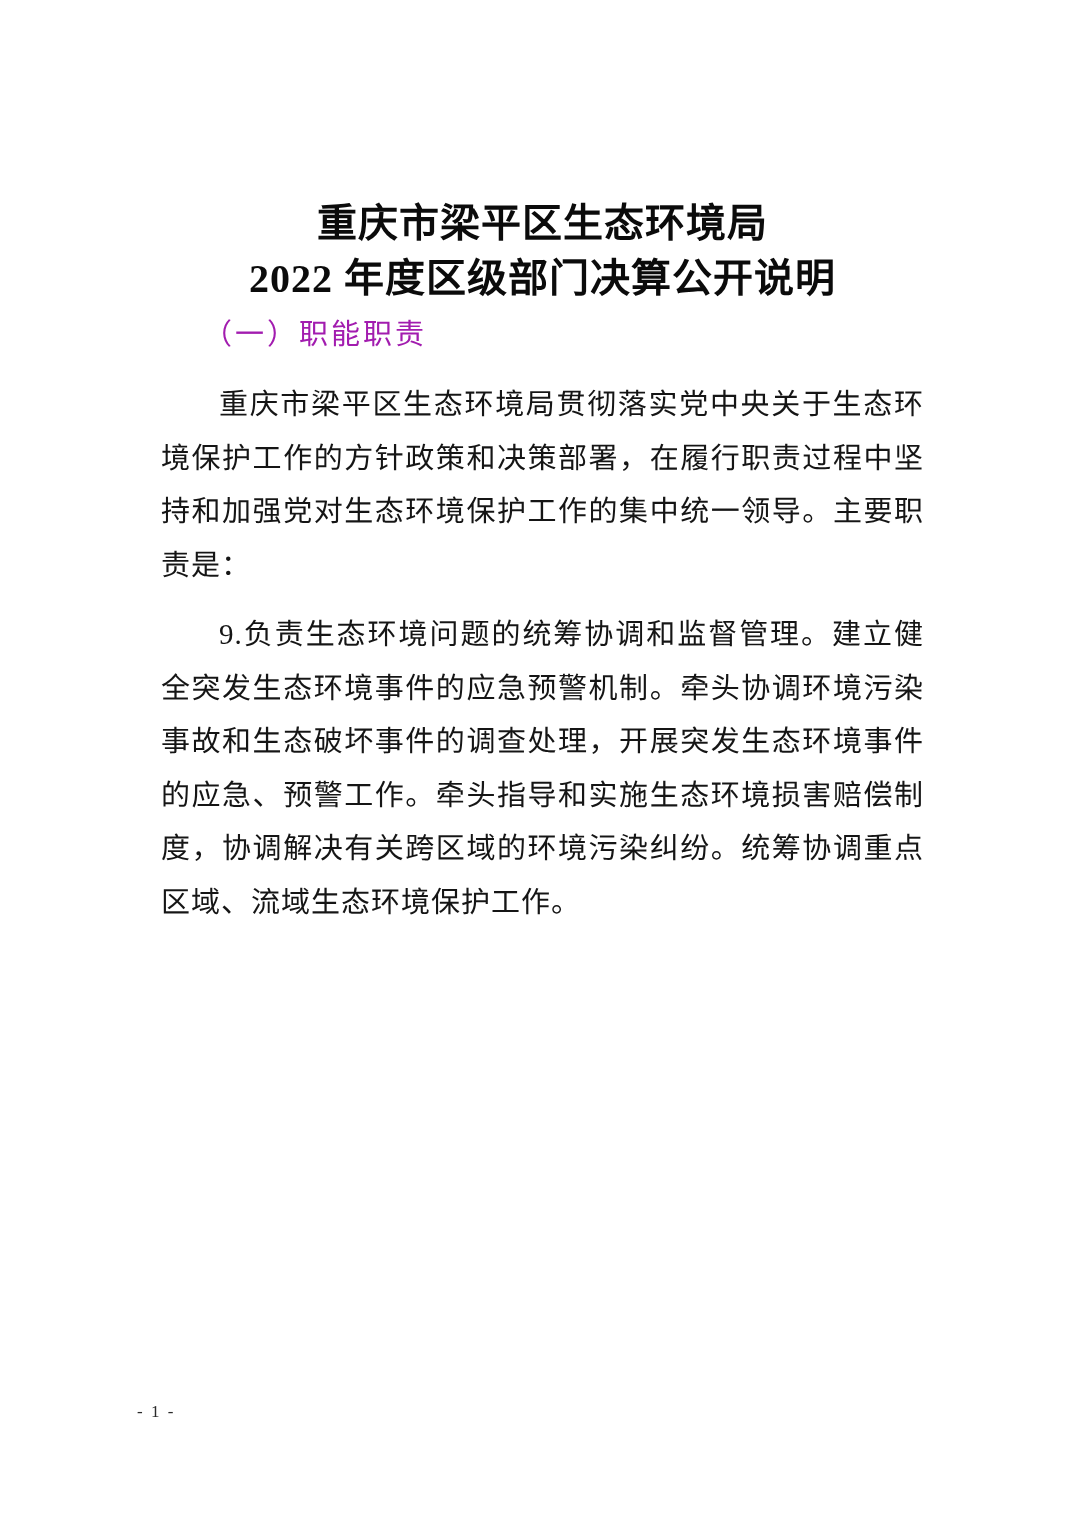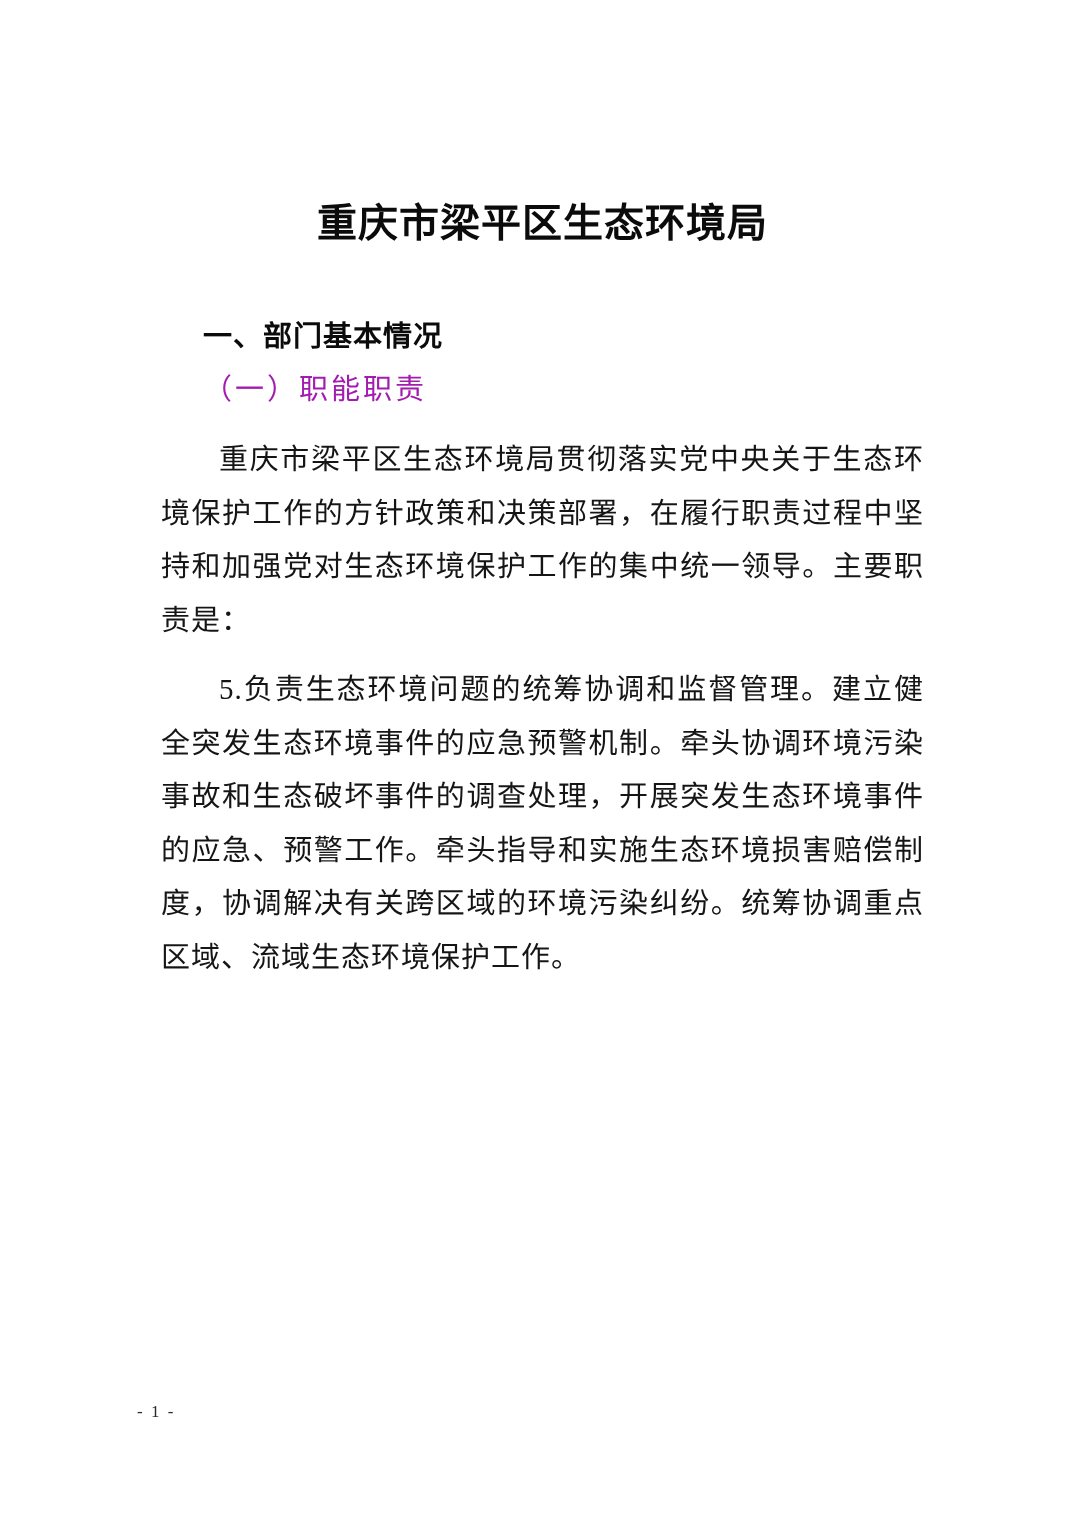--- a/index.html
+++ b/index.html
@@ -88,28 +88,28 @@
     letter-spacing: 2px;
   }
 </style>
 </head>
 <body>
 
 <div class="page">
 
   <h1 class="doc-title">
     <span class="title-line">重庆市梁平区生态环境局</span>
+    <span class="title-line">2022 年度区级部门决算公开说明</span>
   </h1>
 
   <div class="body-wrap">
-    <h2 class="section-heading">一、部门基本情况</h2>
 
     <h3 class="subsection-heading">（一）职能职责</h3>
 
     <div class="body-text">
       <p>重庆市梁平区生态环境局贯彻落实党中央关于生态环境保护工作的方针政策和决策部署，在履行职责过程中坚持和加强党对生态环境保护工作的集中统一领导。主要职责是：</p>
-      <p>5.负责生态环境问题的统筹协调和监督管理。建立健全突发生态环境事件的应急预警机制。牵头协调环境污染事故和生态破坏事件的调查处理，开展突发生态环境事件的应急、预警工作。牵头指导和实施生态环境损害赔偿制度，协调解决有关跨区域的环境污染纠纷。统筹协调重点区域、流域生态环境保护工作。</p>
+      <p>9.负责生态环境问题的统筹协调和监督管理。建立健全突发生态环境事件的应急预警机制。牵头协调环境污染事故和生态破坏事件的调查处理，开展突发生态环境事件的应急、预警工作。牵头指导和实施生态环境损害赔偿制度，协调解决有关跨区域的环境污染纠纷。统筹协调重点区域、流域生态环境保护工作。</p>
     </div>
   </div>
 
   <div class="page-footer">- 1 -</div>
 
 </div>
 
 </body></html>

